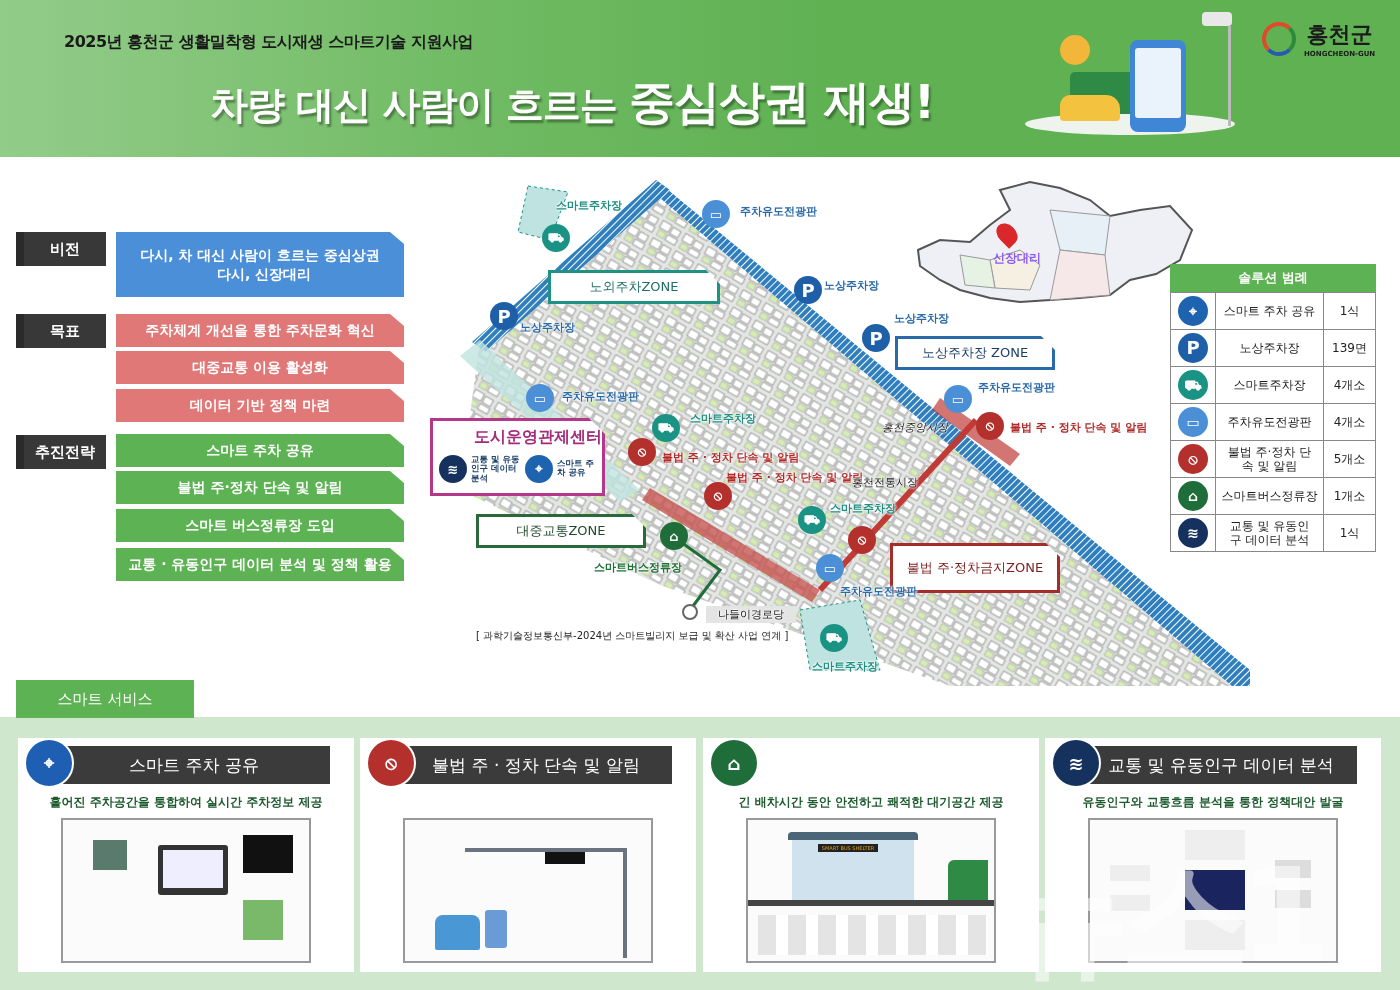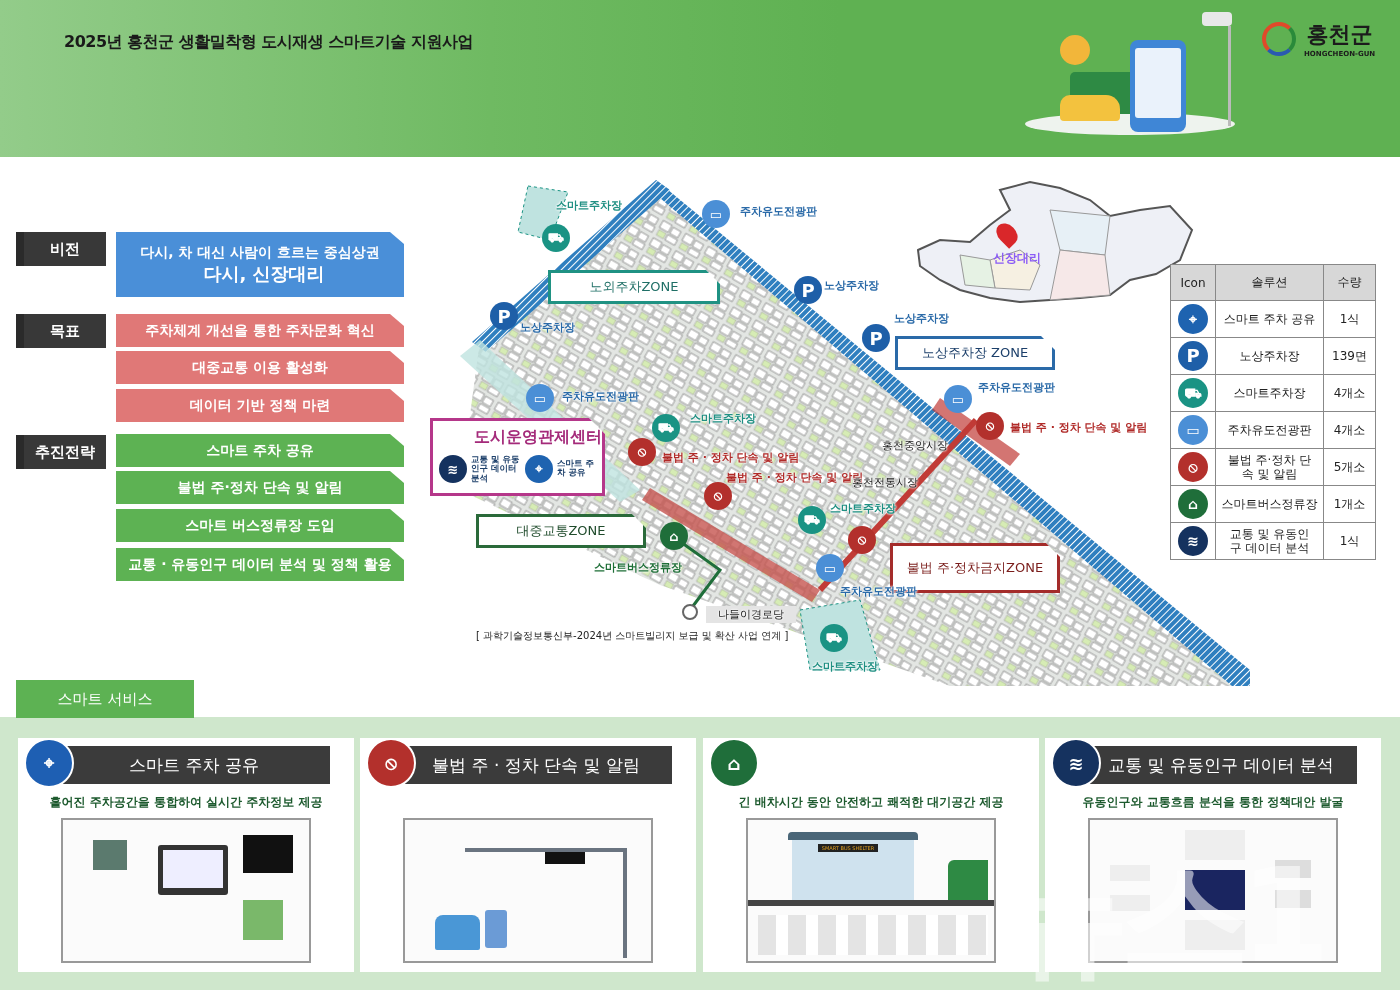--- a/index.html
+++ b/index.html
@@ -20,21 +20,21 @@
   .hero .phone{position:absolute;left:110px;top:30px;width:56px;height:92px;background:#3f86d6;border-radius:8px;}
   .hero .phone::after{content:"";position:absolute;left:5px;top:8px;width:46px;height:70px;background:#eaf2fb;border-radius:3px;}
   .hero .coin{position:absolute;left:40px;top:25px;width:30px;height:30px;border-radius:50%;background:#f2b63a;}
   .hero .cam{position:absolute;left:182px;top:2px;width:30px;height:14px;background:#e8e8e8;border-radius:4px;}
   .hero .pole{position:absolute;left:208px;top:16px;width:3px;height:100px;background:#bbb;}
 
   
   .lp-label{position:absolute;left:16px;width:90px;height:34px;background:#383838;color:#fff;font-size:15px;font-weight:bold;display:flex;align-items:center;justify-content:center;border-left:8px solid #2a2a2a;}
   .lp-bar{position:absolute;left:116px;width:288px;color:#fff;font-size:14px;font-weight:bold;display:flex;align-items:center;justify-content:center;text-align:center;clip-path:polygon(0 0,calc(100% - 14px) 0,100% 12px,100% 100%,0 100%);}
   .vision{background:#4a8fd8;height:65px;flex-direction:column;line-height:1.35;}
-  .vision .v2{font-size:18px;margin-left:8px;}
+  .vision .v2{font-size:14px;margin-left:8px;}
   .goal{background:#e07877;height:33px;}
   .strat{background:#5db253;height:33px;}
 
   
   .map{position:absolute;left:420px;top:170px;width:840px;height:530px;}
   .map svg{position:absolute;left:0;top:0;}
   .zone{position:absolute;background:#fff;font-size:13px;display:flex;align-items:center;justify-content:center;clip-path:polygon(0 0,calc(100% - 14px) 0,100% 14px,100% 100%,0 100%);}
   .zone.teal{border:3px solid #1f9283;color:#1f6f66;}
   .zone.blue{border:3px solid #2a6aa8;color:#1c3f6a;}
   .zone.green{border:3px solid #2a6a3a;color:#1f4b2b;}
@@ -78,20 +78,21 @@
   .card .cic{position:absolute;left:6px;top:0;width:50px;height:50px;border-radius:50%;border:2px solid #fff;color:#fff;font-size:18px;font-weight:bold;display:flex;align-items:center;justify-content:center;}
   .card .desc{position:absolute;left:0;right:0;top:56px;text-align:center;font-size:12px;color:#1d5a2e;font-weight:bold;}
   .card .pic{position:absolute;left:43px;top:80px;width:250px;height:145px;border:2px solid #999;background:#fbfbfb;overflow:hidden;}
   .watermark{position:absolute;left:1000px;top:830px;font-size:130px;font-weight:900;color:rgba(255,255,255,.55);letter-spacing:-10px;}
 </style>
 </head>
 <body>
 
 <div class="header">
   <div class="sub">2025년 홍천군 생활밀착형 도시재생 스마트기술 지원사업</div>
+  <div class="title"><span>차량 대신 사람이 흐르는 </span><span class="big">중심상권 재생!</span></div>
   <div class="hero">
     <div class="ground"></div>
       <div class="bus"></div>
       <div class="car"></div>
     <div class="phone"></div>
       <div class="coin"></div>
     <div class="pole"></div>
       <div class="cam"></div>
   </div>
   <div class="logo">
@@ -177,21 +178,21 @@
   <div class="mlabel blue" style="left:558px;top:210px;">주차유도전광판</div>
   <div class="ic teal" style="left:232px;top:244px;">⛟</div>
   <div class="mlabel teal" style="left:270px;top:241px;">스마트주차장</div>
   <div class="ic red" style="left:208px;top:268px;">⦸</div>
   <div class="mlabel red" style="left:242px;top:280px;">불법 주 · 정차 단속 및 알림</div>
   <div class="ic red" style="left:284px;top:312px;">⦸</div>
   <div class="mlabel red" style="left:306px;top:300px;">불법 주 · 정차 단속 및 알림</div>
   <div class="ic red" style="left:556px;top:242px;">⦸</div>
   <div class="mlabel red" style="left:590px;top:250px;">불법 주 · 정차 단속 및 알림</div>
   <div class="ic red" style="left:428px;top:356px;">⦸</div>
-  <div class="mlabel dark" style="left:462px;top:268px;">홍천중앙시장</div>
+  <div class="mlabel dark" style="left:462px;top:250px;font-style:italic;">홍천중앙시장</div>
   <div class="mlabel dark" style="left:432px;top:305px;">홍천전통시장</div>
   <div class="ic teal" style="left:378px;top:336px;">⛟</div>
   <div class="mlabel teal" style="left:410px;top:331px;">스마트주차장</div>
   <div class="ic green" style="left:240px;top:352px;">⌂</div>
   <div class="mlabel green" style="left:174px;top:390px;">스마트버스정류장</div>
   <div class="ic lblue" style="left:396px;top:384px;">▭</div>
   <div class="mlabel blue" style="left:420px;top:414px;">주차유도전광판</div>
   <div class="mlabel dark" style="left:286px;top:436px;background:#e4e4e4;padding:1px 12px;">나들이경로당</div>
   <div class="mlabel dark" style="left:56px;top:459px;font-size:10px;">[ 과학기술정보통신부-2024년 스마트빌리지 보급 및 확산 사업 연계 ]</div>
   <div class="ic teal" style="left:400px;top:454px;">⛟</div>
@@ -204,27 +205,23 @@
     <path d="M90,90 L120,80 L140,95 L130,120 L95,118 Z" fill="#f6f0e2" stroke="#999"></path>
     <path d="M60,85 L90,90 L95,118 L65,115 Z" fill="#e6f2e4" stroke="#999"></path>
     <path d="M150,40 L210,46 L205,85 L160,80 Z" fill="#e7f0f6" stroke="#999"></path>
     <path d="M160,80 L205,85 L210,125 L150,130 Z" fill="#f6e8e8" stroke="#999"></path>
   </svg>
   <div style="position:absolute;left:98px;top:52px;width:18px;height:24px;background:#d9272a;border-radius:50% 50% 50% 0;transform:rotate(-45deg);"></div>
   <div class="prov-label">신장대리</div>
 </div>
 
 <div class="legend">
+  <div class="head">솔루션  범례</div>
   <table>
     <tbody>
-        <tr>
-      <th>Icon</th>
-      <th>솔루션</th>
-      <th>수량</th>
-    </tr>
     <tr>
           <td class="i"><span class="ball" style="background:#1e63b0">⌖</span></td>
           <td>스마트 주차 공유</td>
           <td class="q">1식</td>
         </tr>
     <tr>
           <td class="i"><span class="ball" style="background:#1e5fa8;font-size:18px">P</span></td>
           <td>노상주차장</td>
           <td class="q">139면</td>
         </tr>

